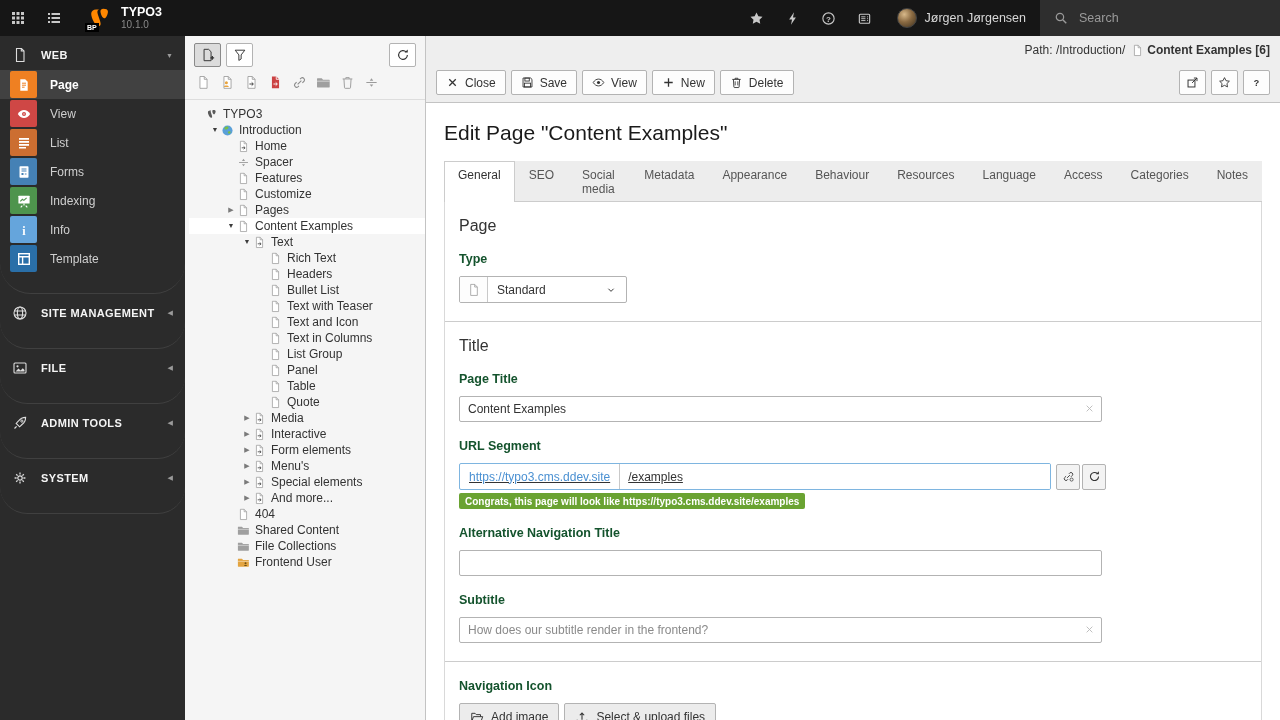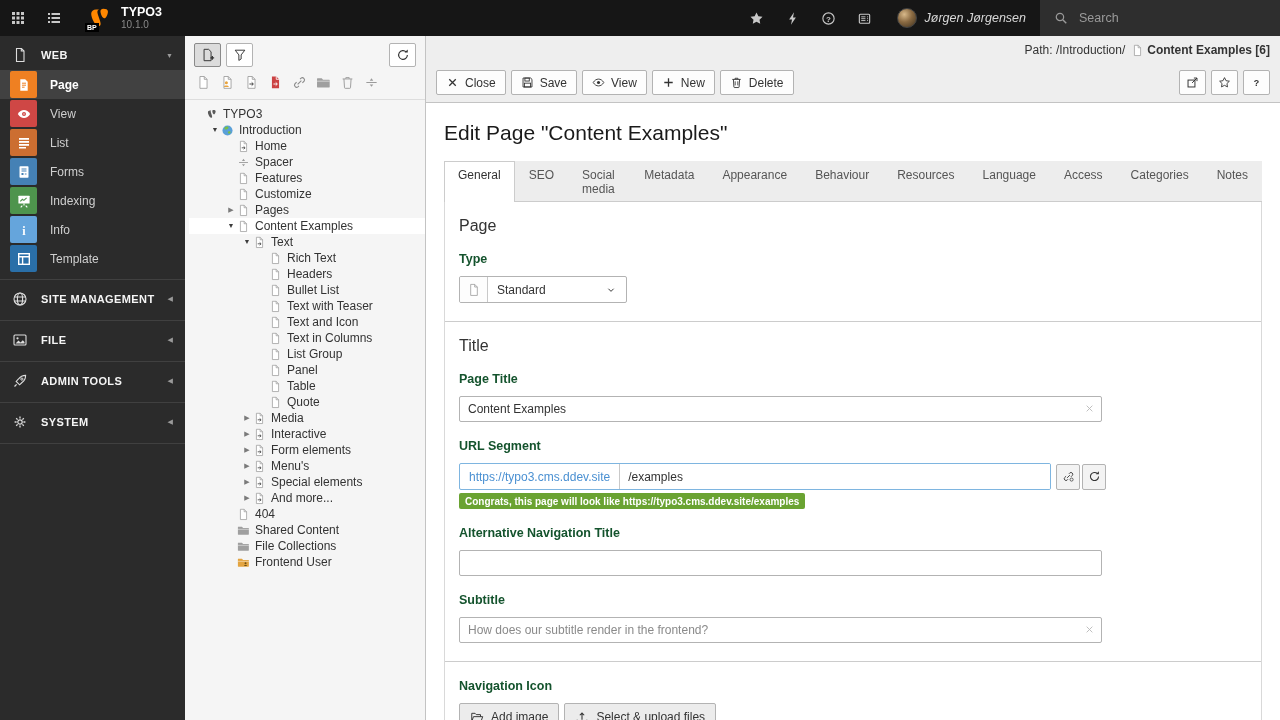--- a/index.html
+++ b/index.html
@@ -25,29 +25,29 @@
                  font-size:7px; font-weight:bold; padding:1px 2px; line-height:1; }
   .tb-title { line-height:1.15; }
   .tb-title .t { color:#fff; font-size:12.5px; font-weight:bold; }
   .tb-title .v { color:#8a8a8a; font-size:10px; }
   .tb-spacer { flex:1; }
   .tb-right { display:flex; align-items:stretch; }
   .tb-user { display:flex; align-items:center; gap:8px; padding:0 14px; }
   .tb-avatar { width:20px; height:20px; border-radius:50%;
                background:radial-gradient(circle at 35% 30%, #d8b98a 0%, #8a6a42 45%, #3c2f1e 100%);
                border:1px solid #444; }
-  .tb-username { color:#d8d8d8; font-size:12.5px;font-style:italic; }
+  .tb-username { color:#d8d8d8; font-size:12.5px; }
   .tb-search { width:240px; background:#2e2e2e; display:flex; align-items:center; gap:9px; padding:0 14px; }
   .tb-search input { background:transparent; border:none; outline:none; color:#bbb; font-size:12.5px; width:170px;
                      font-family:"Liberation Sans", sans-serif; }
   .tb-search input::placeholder { color:#9a9a9a; }
 
   
   .mmenu { position:fixed; top:36px; left:0; bottom:0; width:185px; background:#2b2b2b; z-index:40; }
-  .mm-section { border-bottom:1px solid #404040; padding:4px 0 6px; }
+  .mm-section { border-bottom:1px solid #404040; padding:4px 0 20px;border-radius:31px; }
   .mm-head { display:flex; align-items:center; gap:13px; height:30px; padding:0 12px; cursor:pointer; }
   .mm-head-label { color:#f5f5f5; font-size:11px; font-weight:bold; letter-spacing:.4px; }
   .mm-caret { margin-left:auto; color:#9a9a9a; font-size:7px; }
   .mm-item { display:flex; align-items:center; gap:13px; height:29px; padding:0 0 0 10px; cursor:pointer; }
   .mm-item.active { background:#414141; }
   .mm-item.active .mm-label { color:#fff; font-weight:bold; }
   .mm-ic { width:27px; height:27px; border-radius:2px; display:flex; align-items:center; justify-content:center; }
   .mm-label { color:#cfcfcf; font-size:12px; }
 
   
@@ -86,21 +86,21 @@
 
   .tabs { display:flex; background:#ededed; border-bottom:1px solid #ccc; }
   .tab { padding:6px 13px 5px; font-size:12px; color:#555; cursor:pointer; border:1px solid transparent; border-bottom:none; }
   .tab.active { background:#fff; border-color:#ccc; color:#333; margin-bottom:-1px; padding-bottom:6px; }
 
   .tabpanel { border-left:1px solid #d9d9d9; border-right:1px solid #d9d9d9; }
   .fsection { padding:13px 14px 18px; border-bottom:1px solid #ccc; }
   .fsection:last-child { border-bottom:none; }
   .sec-heading { font-size:16px; font-weight:400; color:#333; margin:2px 0 0; }
   .f-label { font-weight:bold; font-size:12.5px; color:#14532d; margin-top:17px; }
-  .f-control { margin-top:10px; }
+  .f-control { margin-top:10px;text-decoration:underline; }
 
   .sel-group { display:inline-flex; height:27px; border:1px solid #b3b3b3; border-radius:2px; background:#fff; overflow:hidden; cursor:pointer; }
   .sel-icon { width:28px; display:flex; align-items:center; justify-content:center; border-right:1px solid #c9c9c9; background:#fdfdfd; }
   .sel-value { display:flex; align-items:center; gap:26px; padding:0 9px; font-size:12px; color:#333; min-width:138px; justify-content:space-between; }
 
   .input-wrap { position:relative; width:643px; }
   .txt-input { width:100%; height:26px; border:1px solid #b3b3b3; border-radius:2px; padding:0 26px 0 8px;
                font-size:12px; color:#333; font-family:"Liberation Sans", sans-serif; outline:none; background:#fff; }
   .txt-input.muted { color:#8a8a8a; }
   .clear-x { position:absolute; right:6px; top:6px; cursor:pointer; }

